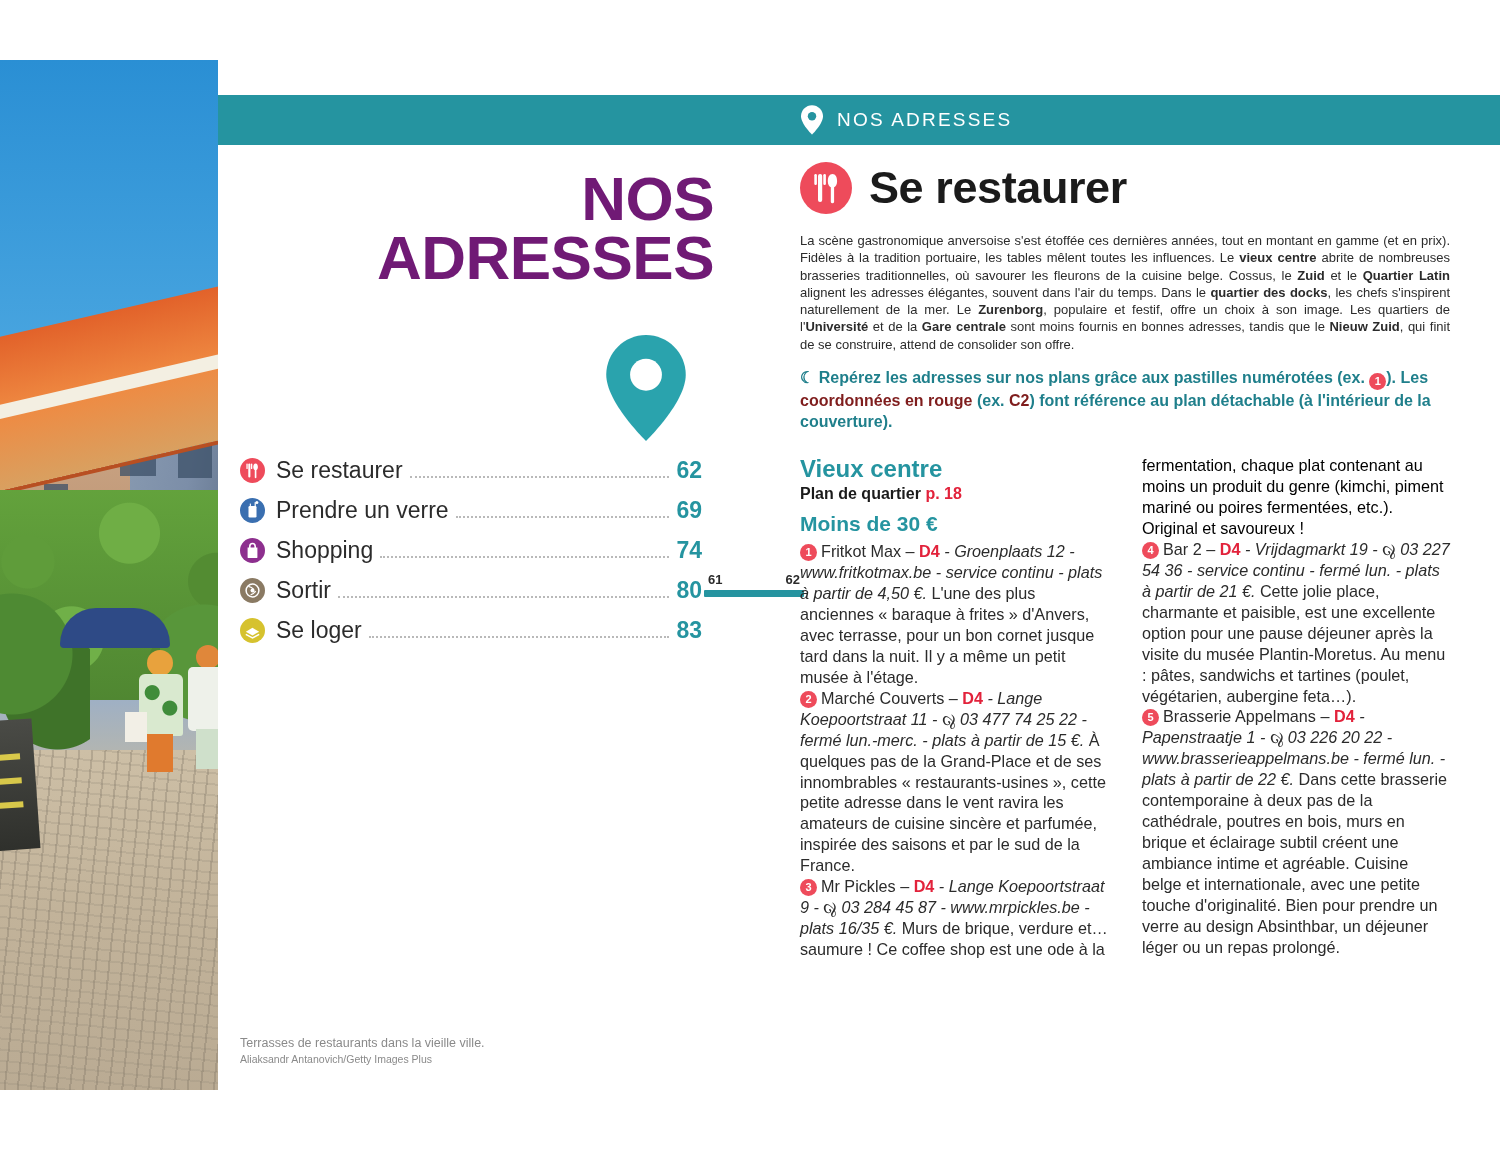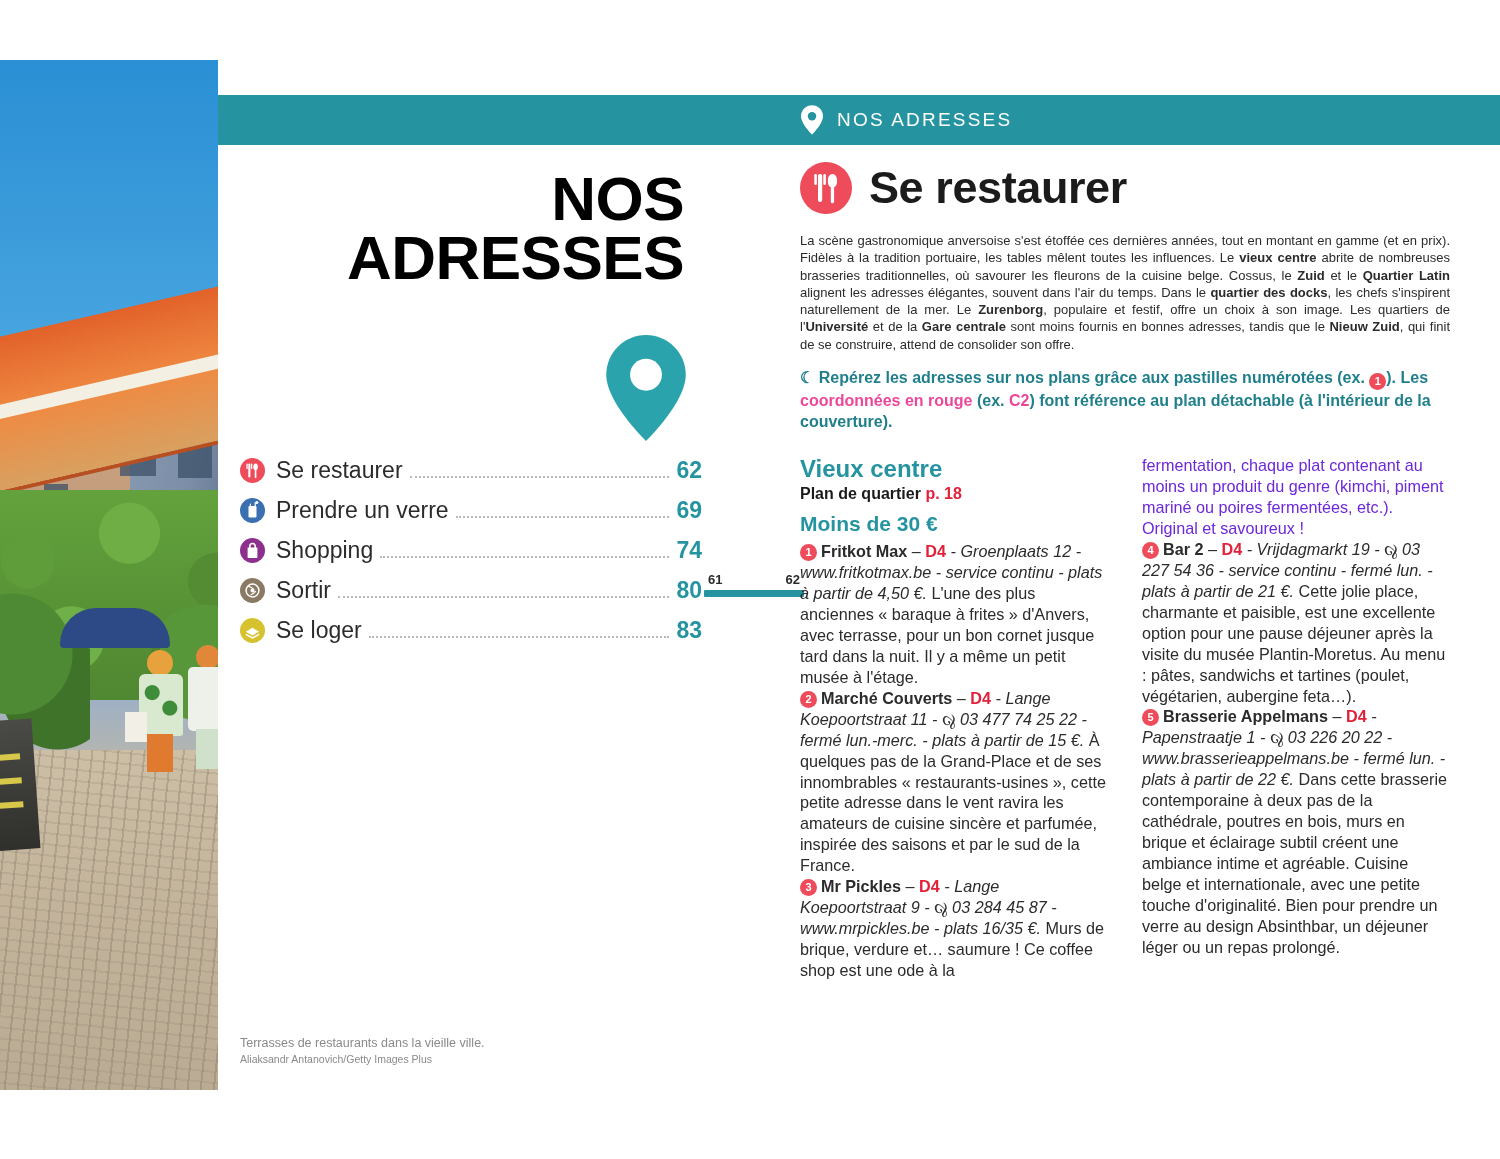--- a/index.html
+++ b/index.html
@@ -106,22 +106,22 @@
     display: flex; align-items: center; gap: 14px;
   }
   .topband .pin { width: 22px; height: 30px; }
   .topband .label {
     color: #ffffff; font-size: 19px; letter-spacing: 2.2px; font-weight: 400;
   }
 
   
   .leftpage { position: absolute; left: 218px; top: 145px; width: 520px; height: 1014px; }
   .big-title {
-    position: absolute; right: 54px; top: 25px; width: 440px;
-    text-align: right; color: #000000;
+    position: absolute; right: 24px; top: 25px; width: 440px;
+    text-align: right; color: #701a75;
     font-weight: bold; font-size: 62px; line-height: .95; letter-spacing: -.5px;
   }
   .big-pin { position: absolute; right: 52px; top: 190px; width: 80px; height: 106px; }
 
   .toc { position: absolute; left: 22px; top: 310px; width: 462px; }
   .toc-row {
     display: flex; align-items: center; height: 31px; margin-bottom: 9px;
   }
   .toc-ico {
     width: 25px; height: 25px; border-radius: 50%; flex: 0 0 25px;
@@ -163,21 +163,21 @@
   .intro {
     font-size: 13px; line-height: 1.33; color: #2b2b2b; text-align: justify;
     margin-bottom: 14px;
   }
   .intro b { font-weight: bold; }
 
   .note {
     font-size: 16px; line-height: 1.34; color: #1f7f8b; font-weight: bold;
     margin-bottom: 22px;
   }
-  .note .red { color: #ec4899; }
+  .note .red { color: #7f1d1d; }
   .note .pill {
     display: inline-block; width: 17px; height: 17px; border-radius: 50%;
     background: #ee4b5b; color: #fff; font-size: 11px; line-height: 17px;
     text-align: center; vertical-align: -2px; font-weight: bold;
   }
 
   .cols { column-count: 2; column-gap: 34px; }
   .col-head {
     font-size: 24px; font-weight: bold; color: #2594a0; margin-bottom: 2px;
   }
@@ -190,25 +190,25 @@
   }
   .entry {
     font-size: 16.2px; line-height: 1.295; color: #2b2b2b; margin-bottom: 0;
     text-align: left;
   }
   .entry .pill {
     display: inline-block; width: 17px; height: 17px; border-radius: 50%;
     background: #ee4b5b; color: #fff; font-size: 11px; line-height: 17px;
     text-align: center; vertical-align: 1px; font-weight: bold; margin-right: 4px;
   }
-  .entry .name { font-weight: bold; }
+  .entry .name { font-weight: normal; }
   .entry .code { font-weight: bold; color: #e2223b; text-align: center; }
   .entry .meta { font-style: italic; }
   .phone-ico { font-style: normal; display: inline-block; transform: scaleX(-1); }
-  .contflow { font-size: 16.2px; line-height: 1.295; color: #6d28d9; }
+  .contflow { font-size: 16.2px; line-height: 1.295; color: #000000; }
 </style>
 </head>
 <body>
 
 <div class="page">
 
   <div class="photo">
     <div class="ph-sky"></div>
     <div class="ph-bldg"></div>
     <div class="ph-bldg2"></div>

